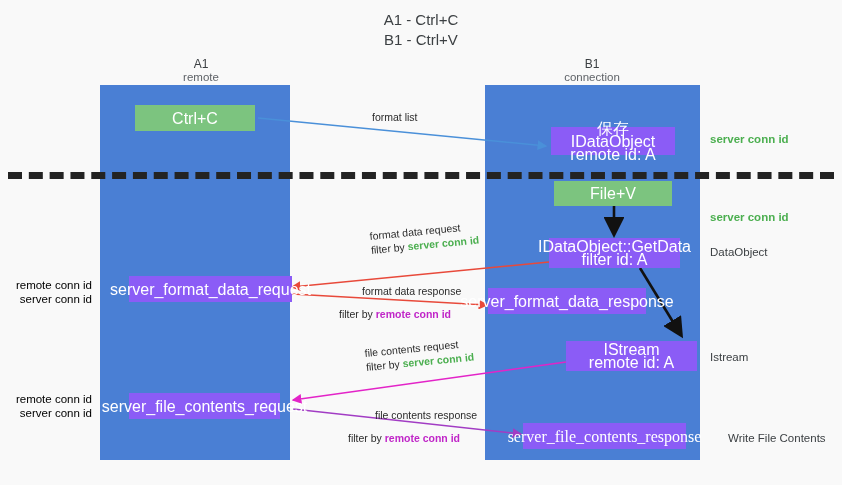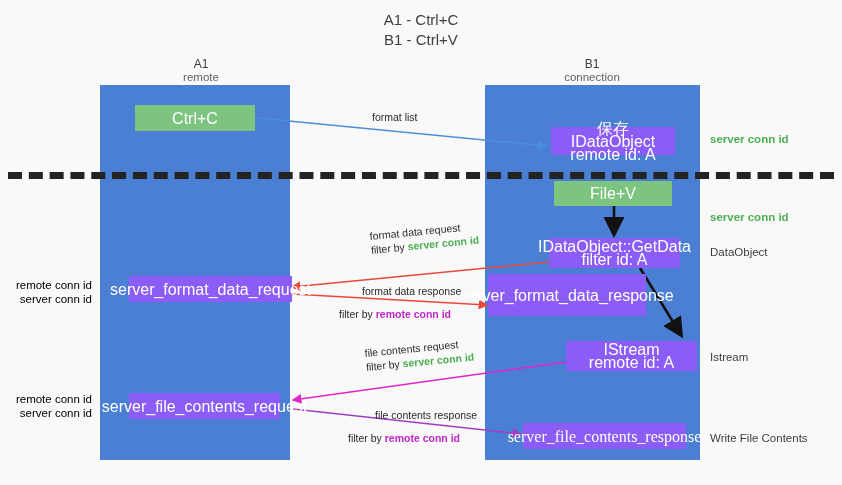--- a/index.html
+++ b/index.html
@@ -146,33 +146,33 @@
   <div class="abs node orange" style="left:549px;top:238px;width:131px;height:30px;">
     <span class="lines">IDataObject::GetData
 filter id: A</span>
   </div>
 
   <div class="abs node orange" style="left:566px;top:341px;width:131px;height:30px;">
     <span class="lines">IStream
 remote id: A</span>
   </div>
 
-  <div class="abs node orange" style="left:488px;top:274px;width:158px;height:42px;">
+  <div class="abs node orange" style="left:488px;top:288px;width:158px;height:26px;">
     <span class="lines">server_format_data_response</span>
   </div>
 
   <div class="abs node orange" style="left:523px;top:423px;width:163px;height:26px;font-family:Liberation Serif, serif;">
     <span class="lines">server_file_contents_response</span>
   </div>
 
   <div class="abs ann green" style="left:710px;top:132px;">server conn id</div>
   <div class="abs ann green" style="left:710px;top:210px;">server conn id</div>
   <div class="abs ann grey" style="left:710px;top:245px;">DataObject</div>
   <div class="abs ann grey" style="left:710px;top:350px;">Istream</div>
-  <div class="abs ann grey" style="left:710px;top:431px;">Write File Contents</div>
+  <div class="abs ann grey" style="left:728px;top:431px;">Write File Contents</div>
 
   <div class="abs ann right" style="left:0px;top:278px;width:92px;">
     <div class="purple">remote conn id</div>
     <div class="green">server conn id</div>
   </div>
 
   <div class="abs ann right" style="left:0px;top:392px;width:92px;">
     <div class="purple">remote conn id</div>
     <div class="green">server conn id</div>
   </div>

